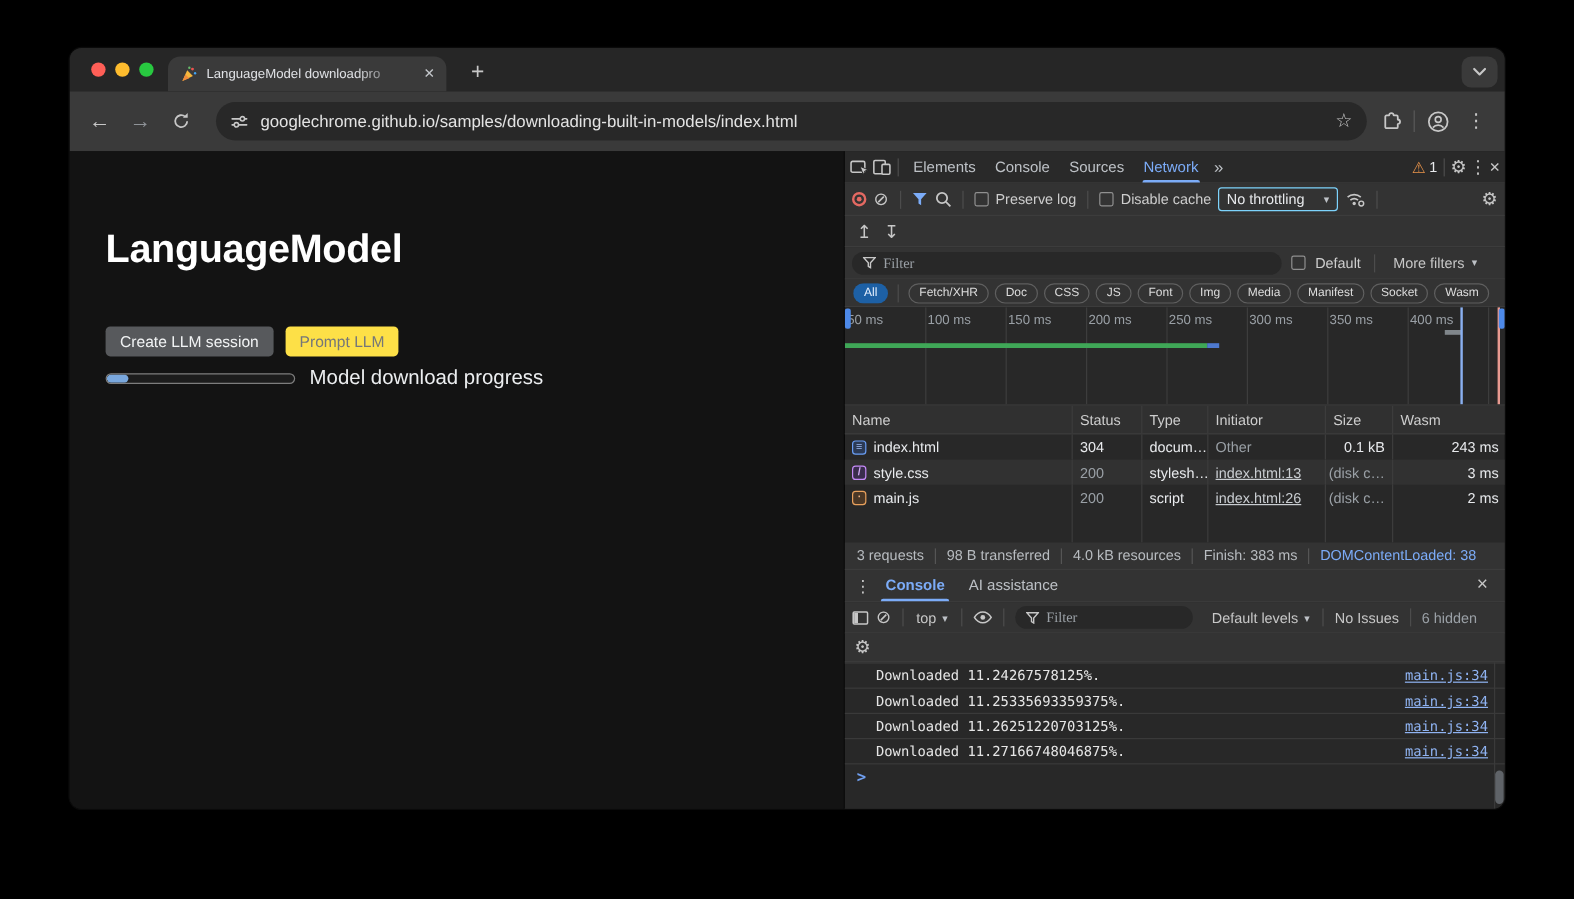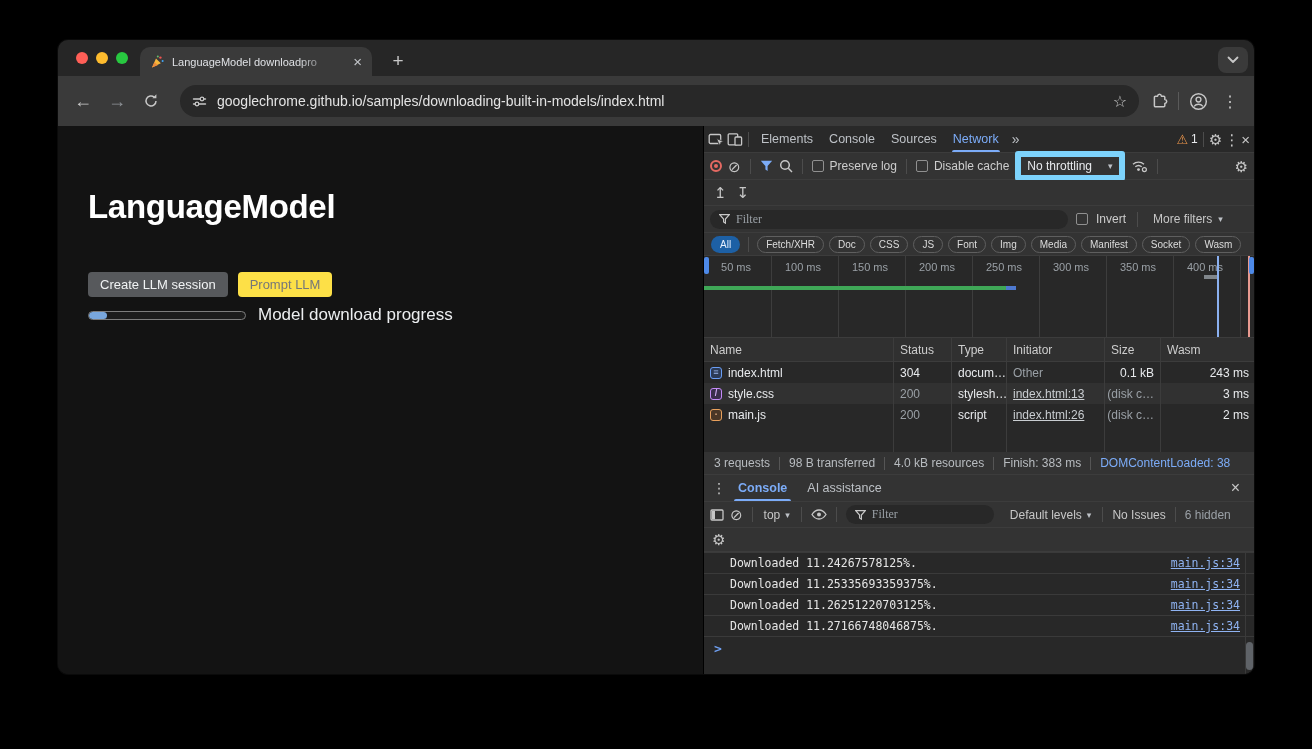--- a/index.html
+++ b/index.html
@@ -68,21 +68,21 @@
   .more-tabs{font-size:14px;color:#bdc1c6;padding:0 4px}
   .warn{display:flex;align-items:center;gap:3px;margin-left:auto}
   .warn .tri{color:#e8934a;font-size:13px}
   .warn .cnt{color:#e8eaed}
   
   .dt-nettoolbar{height:27px}
   .record{width:12px;height:12px;border:2px solid #e46962;border-radius:50%;position:relative;flex:none}
   .record::after{content:"";position:absolute;inset:2px;background:#e46962;border-radius:2px}
   .cb{width:12px;height:12px;border:1.4px solid #909090;border-radius:2px;flex:none}
   .cb-label{color:#cdcdcd;white-space:nowrap}
-  .throttle{display:flex;align-items:center;gap:16px;border:6px solid #7dd3fc;border-radius:3px;
+  .throttle{display:flex;align-items:center;gap:16px;border:1px solid #7dd3fc;border-radius:3px;
     padding:2px 6px;color:#e8eaed;white-space:nowrap}
   .dd{font-size:9px;color:#bdc1c6}
   
   .dt-har{height:26px;gap:10px;padding-left:10px}
   .har-ic{font-size:15px;color:#c7c7c7}
   
   .dt-filterrow{height:27px;gap:8px}
   .pill{display:flex;align-items:center;gap:6px;background:#282828;border-radius:10px;
     height:19px;padding:0 9px}
   .pill input{background:transparent;border:none;outline:none;color:#e8eaed;font-size:12px;
@@ -92,21 +92,21 @@
   .morefilters{display:flex;align-items:center;gap:6px;white-space:nowrap;padding:0 4px}
   
   .dt-chips{height:23px;gap:5px;padding-left:7px}
   .chip{border:1px solid #5f5f5f;border-radius:9px;height:17px;display:flex;align-items:center;
     padding:0 8px;font-size:10px;color:#dcdcdc;white-space:nowrap}
   .chip.selected{border-color:transparent;background:#1d60a5;color:#e8f1ff}
   
   .dt-overview{height:82px;position:relative;background:#282828;border-bottom:1px solid #3c3c3c;
     flex:none;overflow:hidden}
   .gl{position:absolute;top:0;bottom:0;width:1px;background:#3d3d3d}
-  .tick{position:absolute;top:5px;width:60px;text-align:center;font-size:11px;color:#9aa0a6}
+  .tick{position:absolute;top:5px;width:60px;text-align:left;font-size:11px;color:#9aa0a6}
   .bar-green{position:absolute;left:0;top:30px;width:302px;height:4px;background:#3fa757}
   .bar-blue{position:absolute;left:302px;top:30px;width:10px;height:4px;background:#4e79cf}
   .blip{position:absolute;left:500px;top:19px;width:14px;height:4px;background:#80868b}
   .vline-blue{position:absolute;left:513px;top:0;bottom:0;width:2px;background:#8ab0f0}
   .vline-red{position:absolute;left:544px;top:0;bottom:0;width:2px;background:#e89a90}
   .handle{position:absolute;top:1px;width:5px;height:17px;background:#4d89e8;border-radius:2px}
   
   .tgrid{display:grid;grid-template-columns:190px 58px 55px 98px 56px 94px;flex:none}
   .tc{padding:0 6px;display:flex;align-items:center;border-right:1px solid #3c3c3c;
     overflow:hidden;white-space:nowrap;gap:6px}
@@ -332,21 +332,21 @@
       <div class="dt-row dt-filterrow">
         <span class="pill netfilter-pill">
           <span class="ic">
             <svg width="11" height="10" viewBox="0 0 13 12">
                 <path d="M.8.8h11.4L7.6 6v5L5.4 9.6V6Z" fill="none" stroke="currentColor" stroke-width="1.4"></path>
               </svg>
           </span>
           <input placeholder="Filter" style="">
         </span>
         <span class="cb"></span>
-        <span class="cb-label">Invert</span>
+        <span class="cb-label">Default</span>
         <span class="vsep"></span>
         <span class="morefilters">
           <span>More filters</span>
           <span class="dd">▾</span>
         </span>
       </div>
 
       <div class="dt-row dt-chips">
         <span class="chip selected">All</span>
         <span class="vsep"></span>

